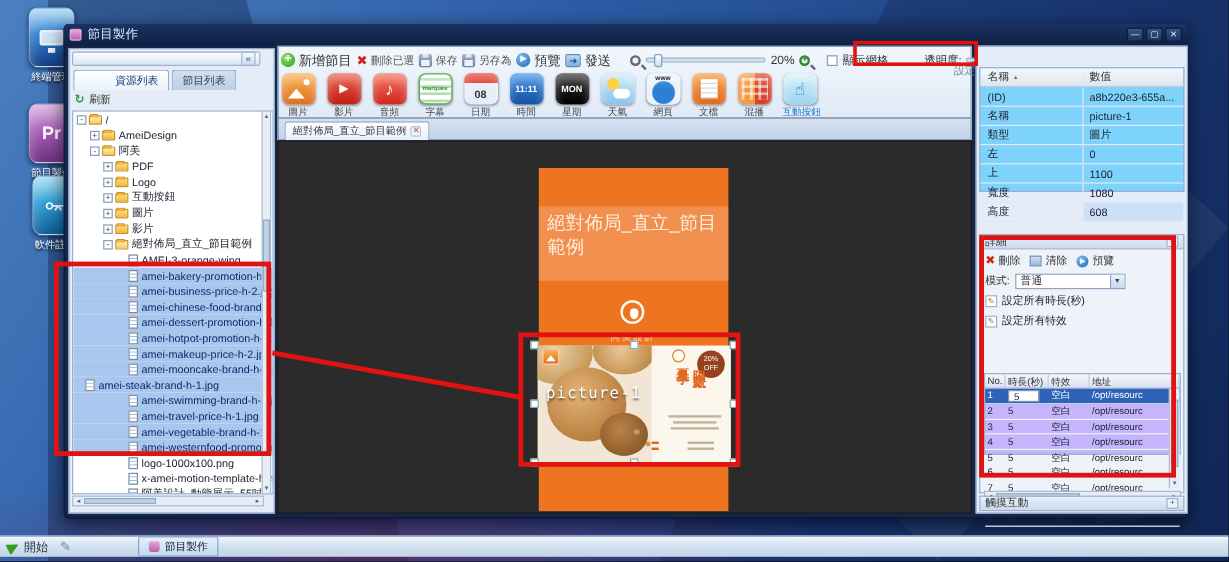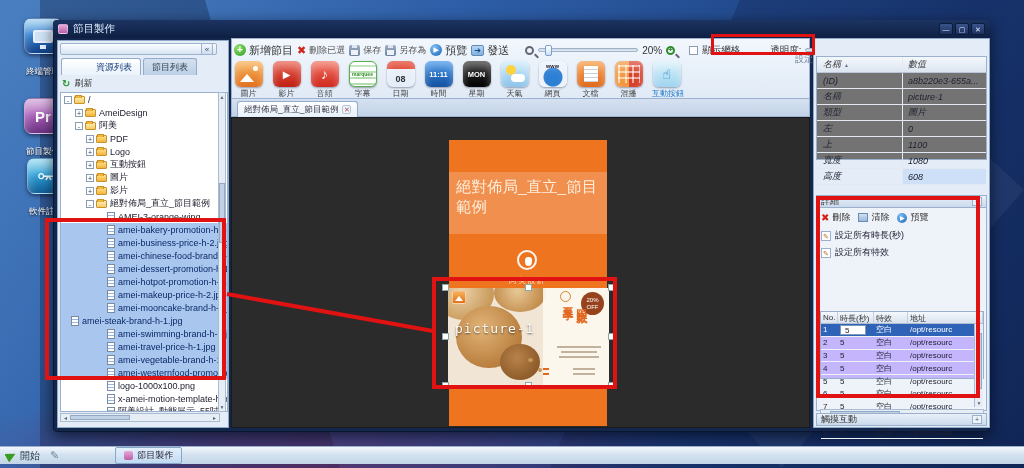--- a/index.html
+++ b/index.html
@@ -7,21 +7,21 @@
   .screen{position:relative;width:1024px;height:468px;overflow:hidden;
     background:linear-gradient(125deg,#4a80c2 0%,#2d5da6 35%,#1c3f7e 70%,#122c5e 100%);}
   .poly{position:absolute;pointer-events:none;}
   .p1{left:550px;top:0;width:474px;height:468px;background:rgba(10,20,60,.25);clip-path:polygon(40% 0,100% 0,100% 100%,0 100%);}
   .p2{left:620px;top:40px;width:404px;height:428px;background:rgba(255,255,255,.05);clip-path:polygon(0 60%,60% 0,100% 35%,40% 100%);}
   .p3{left:0;top:380px;width:700px;height:88px;background:radial-gradient(ellipse at 45% 100%,rgba(120,30,80,.55),rgba(120,30,80,0) 70%);}
   .p4{left:40px;top:0;width:300px;height:468px;background:rgba(8,16,48,.30);clip-path:polygon(0 0,55% 0,100% 100%,0 100%);}
 
   
   .dicon{position:absolute;width:56px;text-align:center;}
-  .dicon .ic{width:38px;height:36px;margin:12px auto;border-radius:8px;border:1px solid rgba(255,255,255,.35);
+  .dicon .ic{width:38px;height:50px;margin:0 auto;border-radius:8px;border:1px solid rgba(255,255,255,.35);
      box-shadow:0 2px 4px rgba(0,0,20,.5), inset 0 10px 12px rgba(255,255,255,.35);
      display:flex;align-items:center;justify-content:center;color:#fff;}
   .ic-term{background:linear-gradient(#9fd0f2,#2f7fd0 45%,#123f86);}
   .ic-pr{background:linear-gradient(#d0a0d8,#a85fb8 45%,#6a3280);font-weight:bold;font-size:15px;}
   .ic-key{background:linear-gradient(#8fd8f0,#2fa0d8 45%,#0f5e96);}
   .monitor{width:20px;height:13px;border:2px solid #eef;border-radius:2px;background:#cfe3f5;position:relative;}
   .monitor:after{content:"";position:absolute;left:5px;top:13px;width:6px;height:4px;background:#eef;}
   .keyg{font-size:18px;transform:rotate(90deg);display:inline-block;}
   .dicon .lb{margin-top:3px;font-size:8.5px;color:#fff;text-shadow:0 1px 2px #000;}
 
@@ -163,21 +163,21 @@
   .picmini:after{content:"";position:absolute;left:2px;bottom:2px;border-left:4px solid transparent;border-right:4px solid transparent;border-bottom:5px solid #fff;}
   .piclabel{position:absolute;left:7px;top:33px;font-family:"DejaVu Sans Mono","Liberation Mono",monospace;
      font-size:13px;color:#fff;letter-spacing:1px;text-shadow:0 1px 2px rgba(0,0,0,.6);}
   .hnd{position:absolute;width:7px;height:7px;background:#fff;border:1px solid #8aa;}
   .h-tl{left:-3px;top:-3px}.h-tc{left:80px;top:-3px}.h-tr{right:-3px;top:-3px}
   .h-ml{left:-3px;top:46px}.h-mr{right:-3px;top:46px}
   .h-bl{left:-3px;bottom:-3px}.h-bc{left:80px;bottom:-3px}.h-br{right:-3px;bottom:-3px}
 
   
   .rp{left:813px;top:38px;width:177px;height:390px;}
-  .prop{position:absolute;left:2px;top:17px;width:171px;height:104px;background:#737373;border:1px solid #9ab0cc;font-style:italic;}
+  .prop{position:absolute;left:2px;top:17px;width:171px;height:104px;background:#7dd3fc;border:1px solid #9ab0cc;}
   .prow{display:flex;height:16px;border-bottom:1px solid #e4e9f1;font-size:9px;color:#223;align-items:center;}
   .prow .c1{width:86px;padding-left:6px;border-right:1px solid #e4e9f1;height:100%;display:flex;align-items:center;}
   .prow .c2{flex:1;padding-left:5px;height:100%;display:flex;align-items:center;}
   .prow.hdr{background:linear-gradient(#f4f8fc,#dce5f0);color:#333;border-bottom:1px solid #b8c6d8;}
   .prow .c2.selv{background:#cde0f7;}
   .sortar{font-size:5px;color:#678;margin-left:3px;}
 
   .det{position:absolute;left:2px;top:156px;width:171px;height:216px;}
   .dethead{height:13px;background:linear-gradient(#e8f0f9,#cbdaec);border:1px solid #9ab0cc;display:flex;align-items:center;
      font-size:9px;color:#333;padding:0 4px;}
@@ -620,20 +620,27 @@
             </span>
           <span class="tbtn">
             <span class="dclear"></span>
             <span>清除</span>
             </span>
           <span class="tbtn">
             <span class="dprev">▶</span>
             <span>預覽</span>
             </span>
         </div>
+        <div class="moderow">
+          <span>模式:</span>
+          <span class="modesel">
+            <span>普通</span>
+            <span class="dd">▼</span>
+            </span>
+        </div>
         <div class="setrow">
           <span class="pencil">✎</span>
           <span>設定所有時長(秒)</span>
         </div>
         <div class="setrow">
           <span class="pencil">✎</span>
           <span>設定所有特效</span>
         </div>
         <div class="dtable">
           <div class="dthdr">

